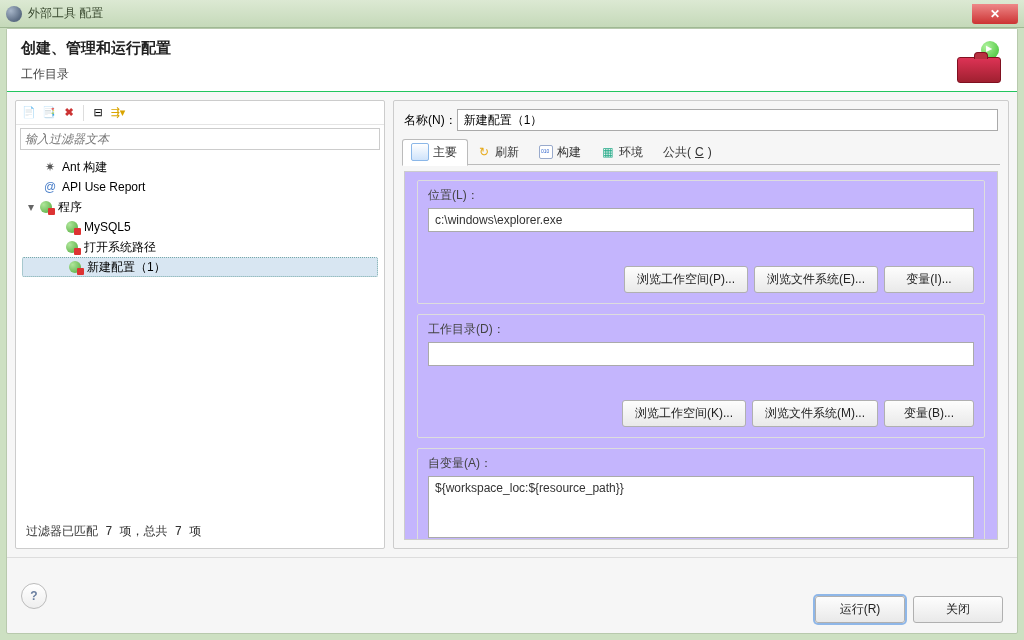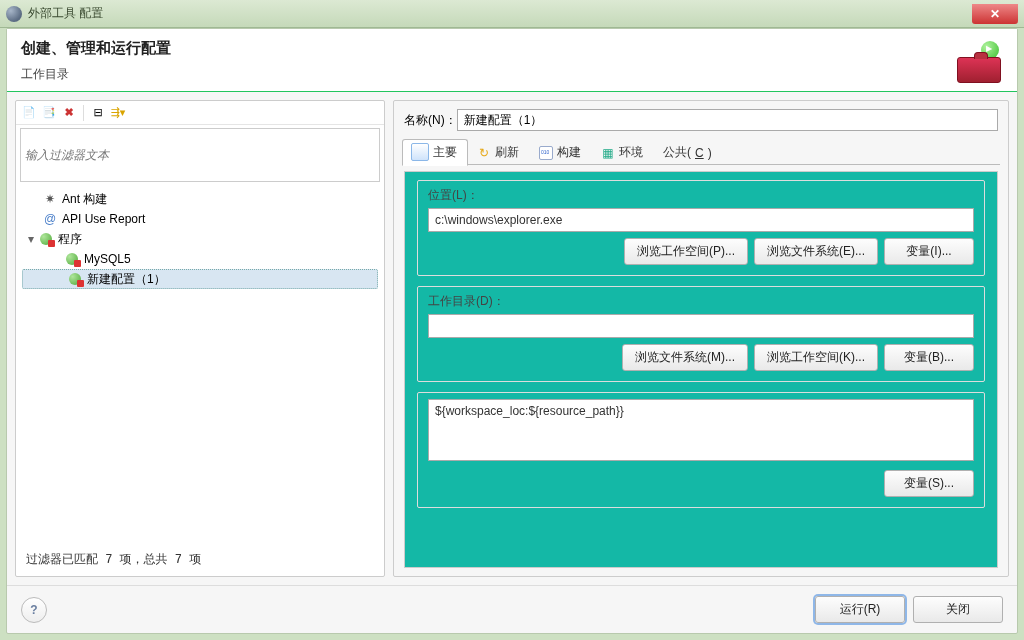--- a/index.html
+++ b/index.html
@@ -27,58 +27,58 @@
 
 
 .main { flex: 1; display: flex; padding: 8px; gap: 8px; min-height:0; }
 
 
 .leftpane { width: 370px; border: 1px solid #ccc; background: #fff; display: flex; flex-direction: column; border-radius:2px; }
 .lefttoolbar { height: 24px; border-bottom: 1px solid #e5e5e5; display: flex; align-items: center; padding: 0 4px; gap:2px; }
 .ticon { width: 18px; height: 18px; display:flex; align-items:center; justify-content:center; cursor:pointer; font-size:11px; }
 .tsep { width:1px; height:16px; background:#ddd; margin:0 3px; }
 .filter { margin: 3px 4px; }
-.filter input { width: 100%; padding: 19px 4px; border: 1px solid #ccc; color: #1d4ed8; font-style: italic; }
+.filter input { width: 100%; padding: 3px 4px; border: 1px solid #ccc; color: #1d4ed8; font-style: italic; }
 .tree { flex:1; overflow:auto; padding: 4px 2px; }
 .treenode { display:flex; align-items:center; height:20px; padding-left: 6px; cursor:pointer; }
 .treenode.l1 { padding-left: 24px; }
 .treenode.l2 { padding-left: 46px; align-items: center; }
 .treenode.sel { background: #d8e6f2; border:1px dotted #7aa; border-radius:2px; margin:0 4px; padding-left:44px;}
 .exp { width:10px; display:inline-block; color:#666; }
 .nicon { width:16px; height:16px; margin-right:4px; display:inline-flex; align-items:center; justify-content:center; }
 .nicon.ant { color:#555; }
 .nicon.api { color:#4a7fc9; }
 .nicon.prog { position:relative; }
 .progshape { width:12px; height:12px; border-radius:50%; background:radial-gradient(circle at 30% 30%, #aee69a, #4fa839); position:relative; }
 .progshape::after { content:""; position:absolute; right:-3px; bottom:-2px; width:7px; height:7px; background:#d33; border-radius:1px; }
 .leftfooter { padding: 8px 10px; color:#333; border-top: none; font-family: Liberation Mono, monospace; }
 
 
 .rightpane { flex: 1; border: 1px solid #ccc; background: #f6f6f6; display:flex; flex-direction:column; border-radius:2px; min-width:0;}
 .namerow { display:flex; align-items:center; padding: 8px 10px; gap:0; }
 .namerow label { white-space:nowrap; }
 .namerow input { flex:1; padding:3px 6px; border:1px solid #aaa; background:#fff; }
-.tabsrow { display:flex; align-items:flex-end; padding: 0 8px; height:26px; position:relative; }
+.tabsrow { display:flex; padding: 0 8px; height:26px; position:relative; }
 .tabsrow::after { content:""; position:absolute; left:8px; right:8px; bottom:0; height:1px; background:#bbb; }
 .tab { display:flex; align-items:center; gap:4px; padding: 3px 10px 4px 8px; border:1px solid transparent; border-bottom:none; cursor:pointer; position:relative; color:#333; }
 .tab.active { background:#fff; border-color:#bbb; border-radius:3px 3px 0 0; z-index:2; border-bottom:1px solid #fff; margin-bottom:-1px;}
 .tabicon { width:14px; height:14px; }
 .tabicon.main { background:linear-gradient(#fff,#cfe3fb); border:1px solid #8bb7e8; border-radius:2px;}
 .tabicon.refresh { color:#e6a817; display:flex; align-items:center; justify-content:center; }
 .tabicon.build { background:#fff; border:1px solid #9ac; border-radius:2px; position:relative;}
 .tabicon.build::after{content:"010"; font-size:5px; color:#36c; position:absolute; top:2px; left:1px;}
 .tabicon.env { color:#2a8; display:flex; align-items:center; justify-content:center;}
 
-.tabcontent { flex:1; margin: 6px 10px 8px 10px; border:1px solid #ccc; background:#14b8a6; padding: 8px 12px; display:flex; flex-direction:column; overflow:auto;}
+.tabcontent { flex:1; margin: 6px 10px 8px 10px; border:1px solid #ccc; background:#c4b5fd; padding: 8px 12px; display:flex; flex-direction:column; overflow:auto;}
 .fieldset { border:1px solid #ddd; border-radius:2px; padding: 6px 10px 10px 10px; margin-bottom:10px; }
 .fieldset .legend { color:#444; margin-bottom:4px; }
 .txtinput { width:100%; padding:4px 6px; border:1px solid #aaa; background:#fff; color:#333; }
 .txtarea { width:100%; height:62px; padding:4px 6px; border:1px solid #aaa; background:#fff; color:#333; resize:none; font-family:inherit; font-size:12px;}
 .btnrow { display:flex; justify-content:flex-end; gap:6px; margin-top:6px; }
-.winbtn { min-width:90px; padding:4px 12px; background:linear-gradient(#fdfdfd,#e9e9e9); border:1px solid #b0b0b0; border-radius:3px; cursor:pointer; text-align:center; color:#222;}
+.winbtn { min-width:90px; padding:4px 12px; background:linear-gradient(#fdfdfd,#e9e9e9); border:1px solid #b0b0b0; border-radius:3px; cursor:pointer; text-align:center; color:#222;margin-top:28px;}
 .bottomrow { display:flex; justify-content:flex-end; gap:8px; padding: 6px 12px 8px 12px;}
 
 
 .dlgfooter { border-top:1px solid #ddd; padding: 10px 14px; display:flex; align-items:center; }
 .helpbtn { width:26px; height:26px; border:1px solid #bbb; border-radius:50%; display:flex; align-items:center; justify-content:center; color:#6a7fa0; font-weight:bold; cursor:pointer; background:linear-gradient(#fff,#eee);}
 .dlgfooter .spacer { flex:1; }
 .winbtn.primary { box-shadow: 0 0 0 2px #8fb7e8; }
 
 .uaccess { text-decoration: underline; }
 </style>
@@ -133,20 +133,26 @@
               <span class="progshape"></span>
             </span>
           <span>程序</span>
         </div>
         <div class="treenode l2">
           <span class="nicon prog">
               <span class="progshape"></span>
             </span>
           <span>MySQL5</span>
         </div>
+        <div class="treenode l2">
+          <span class="nicon prog">
+              <span class="progshape"></span>
+            </span>
+          <span>打开系统路径</span>
+        </div>
         <div class="treenode l2 sel">
           <span class="nicon prog">
               <span class="progshape"></span>
             </span>
           <span>新建配置（1）</span>
         </div>
       </div>
       <div class="leftfooter">过滤器已匹配 7 项，总共 7 项</div>
     </div>
 
@@ -189,27 +195,28 @@
             <div class="winbtn">浏览工作空间(P)...</div>
             <div class="winbtn">浏览文件系统(E)...</div>
             <div class="winbtn">变量(I)...</div>
           </div>
         </div>
 
         <div class="fieldset">
           <div class="legend">工作目录(D)：</div>
           <input class="txtinput" type="text" value="" style="">
           <div class="btnrow">
+            <div class="winbtn">浏览工作空间(K)...</div>
             <div class="winbtn">浏览文件系统(M)...</div>
-            <div class="winbtn">浏览工作空间(K)...</div>
             <div class="winbtn">变量(B)...</div>
           </div>
         </div>
 
         <div class="fieldset" style="flex:0 0 auto">
+          <div class="legend">自变量(A)：</div>
           <textarea class="txtarea" style="">${workspace_loc:${resource_path}}</textarea>
           <div class="btnrow">
             <div class="winbtn">变量(S)...</div>
           </div>
         </div>
 
       </div>
 
     </div>
 

